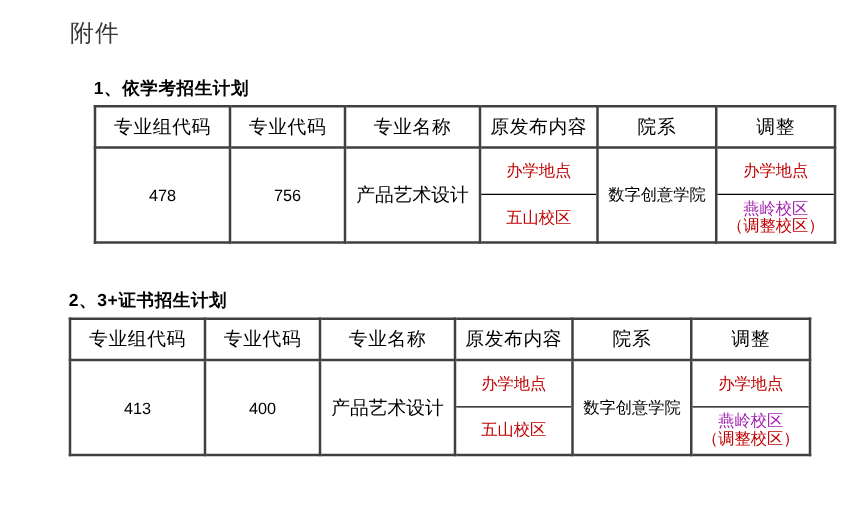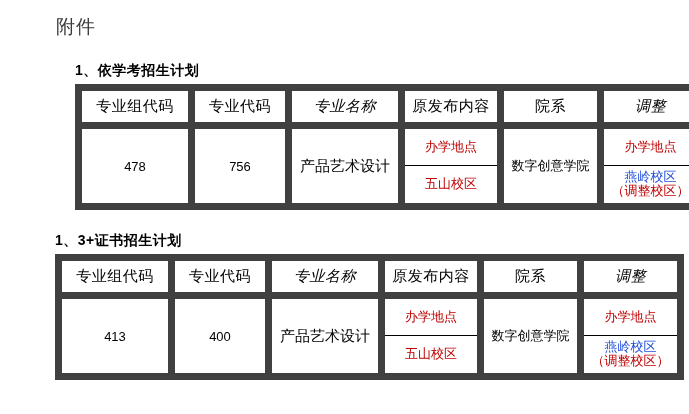--- a/index.html
+++ b/index.html
@@ -47,38 +47,38 @@
   }
 
   table.plan-table {
     border-collapse: collapse;
     table-layout: fixed;
     width: 580px;
     background: #fff;
   }
   table.plan-table td,
   table.plan-table th {
-    border: 7px solid #404040;
+    border: 2px solid #404040;
     padding: 0;
     text-align: center;
     vertical-align: middle;
     font-weight: normal;
   }
   thead th {
     height: 31px;
     font-size: 15px;
     font-weight: bold;
     letter-spacing: 0.5px;
   }
   .col-group { width: 106px; }
   .col-major-code { width: 90px; margin-top: 30px; }
-  .col-major-name { width: 106px; font-style: italic; }
+  .col-major-name { width: 106px; }
   .col-orig { width: 92px; }
   .col-dept { width: 93px; }
-  .col-adjust { width: 93px; font-style: italic; }
+  .col-adjust { width: 93px; }
 
   .cell-plain {
     font-size: 13px;
     height: 74px;
   }
   .cell-name {
     font-size: 15px;
   }
   .cell-dept {
     font-size: 13px;
@@ -98,21 +98,21 @@
     box-sizing: border-box;
   }
   .stacked .sub:last-child {
     border-bottom: none;
     height: 37px;
   }
   .stacked .sub.two-line {
     flex-direction: column;
     justify-content: center;
   }
-  .red { color: #1d4ed8; }
+  .red { color: #a21caf; }
   .sub-line {
     display: block;
     font-size: 13px;
     line-height: 1.1;
   }
 </style>
 </head>
 <body>
 
 <div class="page">
@@ -148,21 +148,21 @@
               <span class="sub-line red">燕岭校区</span>
               <span class="sub-line">（调整校区）</span>
             </div>
           </td>
         </tr>
       </tbody>
     </table>
   </div>
 
   <div class="section section-2">
-    <div class="section-heading">1、3+证书招生计划</div>
+    <div class="section-heading">2、3+证书招生计划</div>
     <table class="plan-table">
       <thead>
         <tr>
           <th class="col-group">专业组代码</th>
           <th class="col-major-code">专业代码</th>
           <th class="col-major-name">专业名称</th>
           <th class="col-orig">原发布内容</th>
           <th class="col-dept">院系</th>
           <th class="col-adjust">调整</th>
         </tr>

